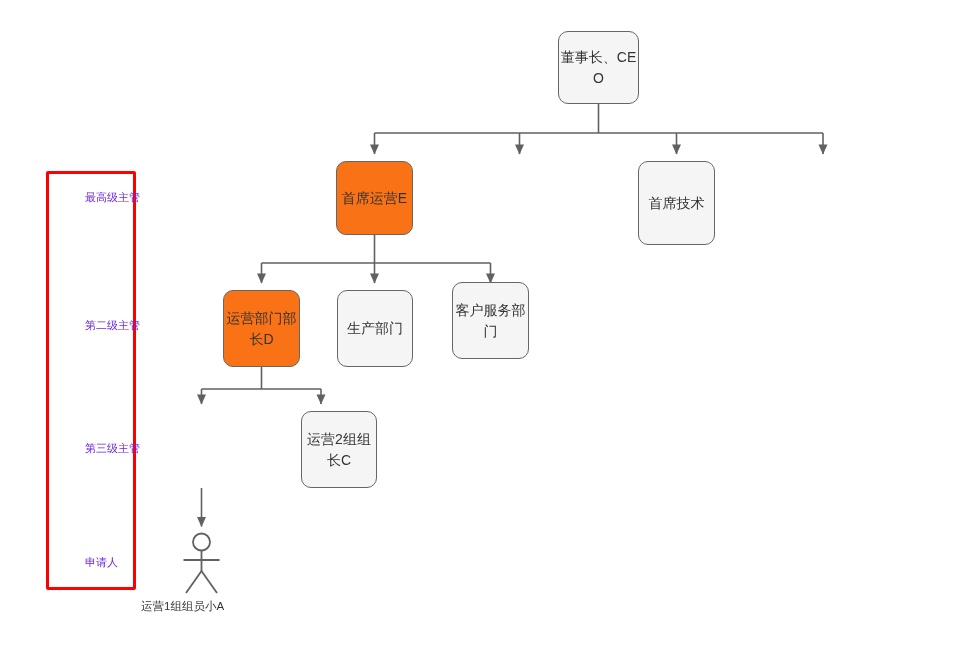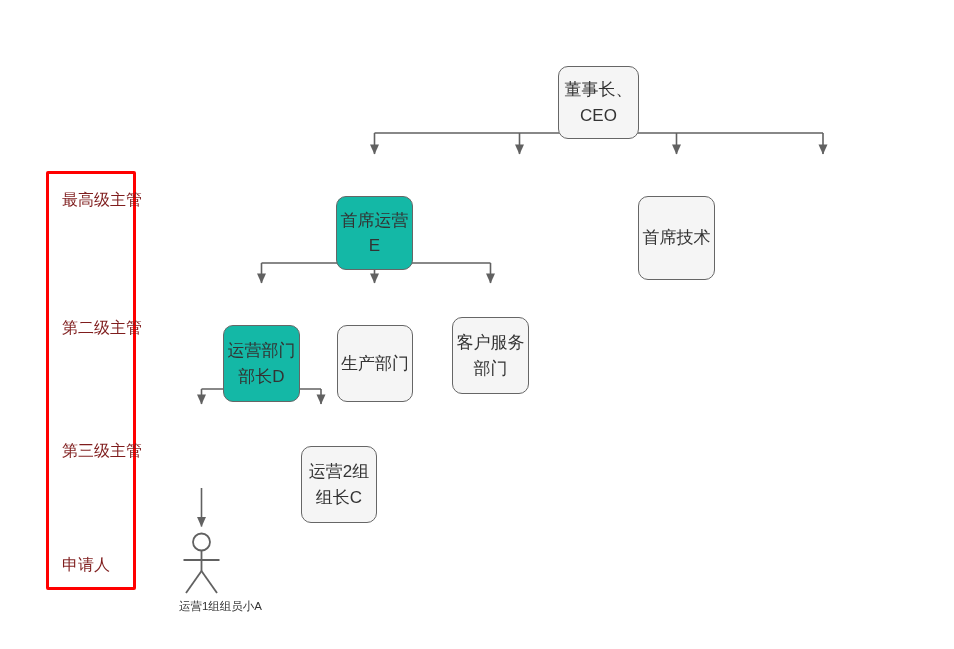--- a/index.html
+++ b/index.html
@@ -22,59 +22,58 @@
     width: 954px;
     height: 649px;
   }
   .node {
     position: absolute;
     box-sizing: border-box;
     border: 1.5px solid #666666;
     border-radius: 10px;
     background: #f5f5f5;
     color: #333333;
-    font-size: 17px;
+    font-size: 14px;
     line-height: 1.5;
     display: flex;
     align-items: center;
     justify-content: center;
     text-align: center;
     padding: 0;
     word-break: break-all;
     cursor: default;
-    margin-top: 35px;
   }
   .node.highlight {
-    background: #14b8a6;
+    background: #f97316;
   }
   .lane-frame {
     position: absolute;
     box-sizing: border-box;
     left: 46px;
     top: 171px;
     width: 90px;
     height: 419px;
     border: 3px solid #ff0000;
     border-radius: 2px;
     background: transparent;
   }
   .lane-label {
     position: absolute;
-    left: 62px;
+    left: 85px;
     width: 64px;
-    font-size: 16px;
-    color: #7f1d1d;
+    font-size: 11px;
+    color: #6d28d9;
     white-space: nowrap;
   }
   .person-label {
     position: absolute;
     left: 141px;
     top: 599px;
     width: 121px;
-    text-align: right;
+    text-align: left;
     font-size: 11.5px;
     color: #333333;
     white-space: nowrap;
   }
 </style>
 </head>
 <body>
 
 <div class="canvas">
 

